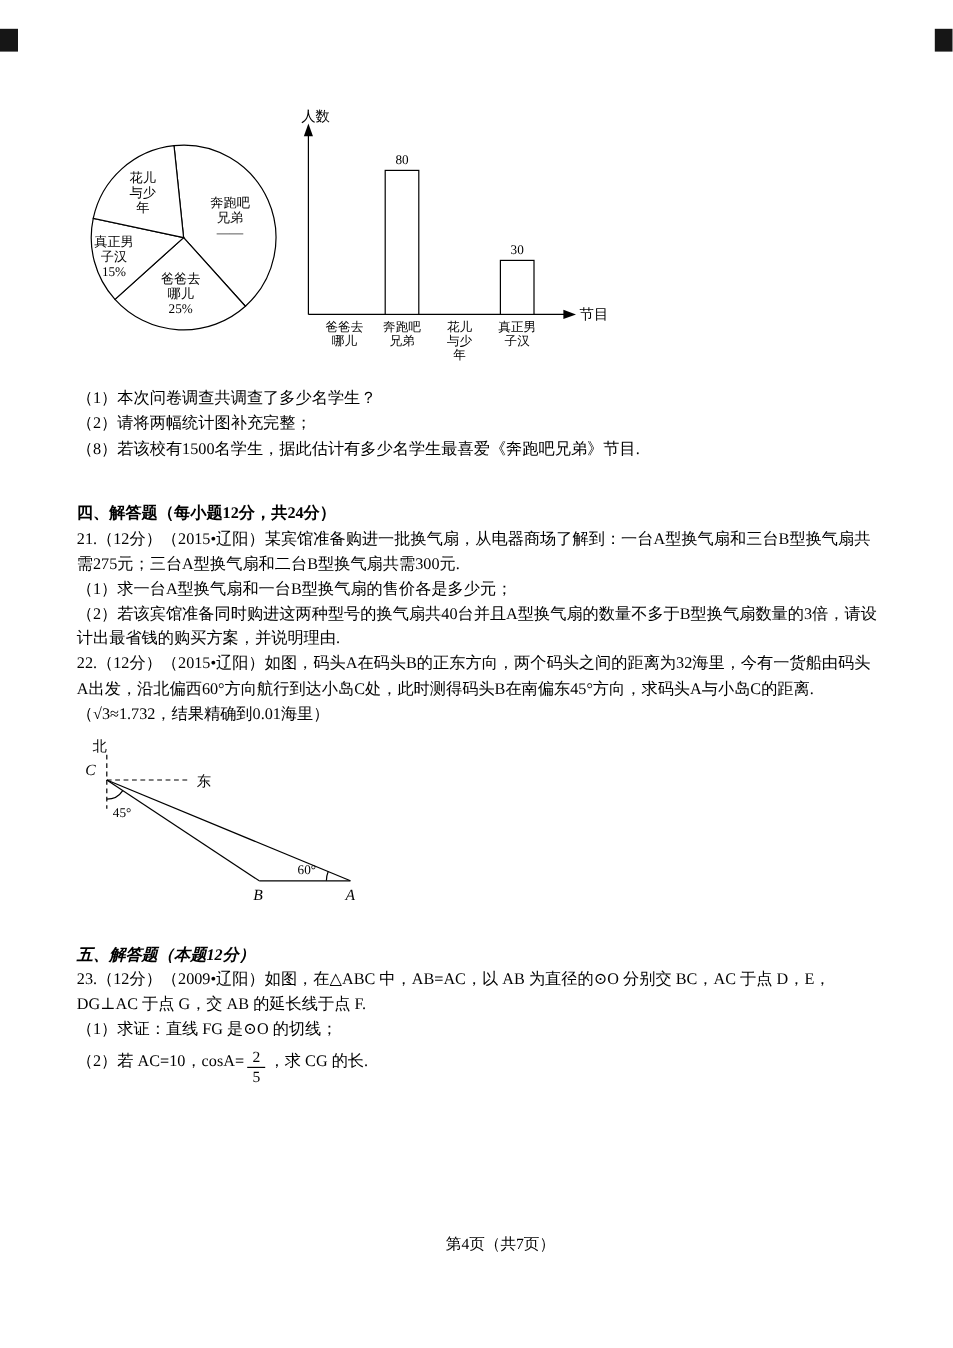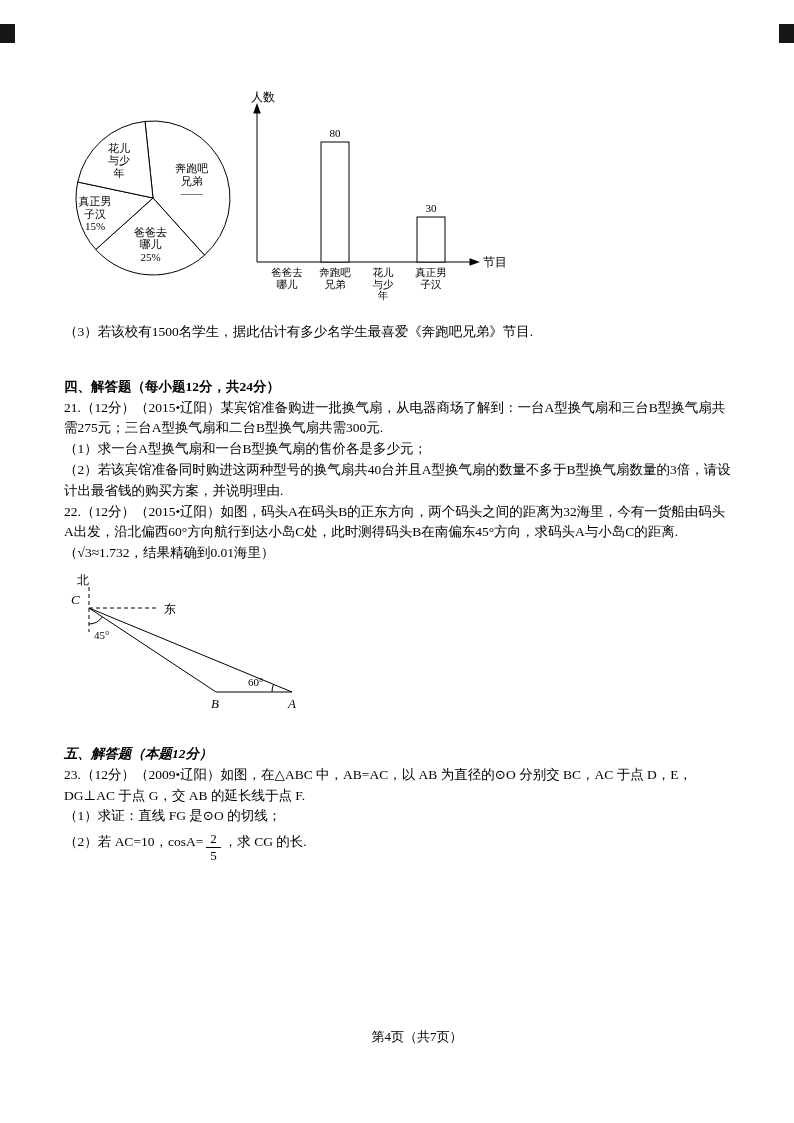--- a/index.html
+++ b/index.html
@@ -66,21 +66,23 @@
           <rect x="84" y="52" width="28" height="120" fill="#fff" stroke="#000" stroke-width="1"></rect>
           <text x="98" y="47" text-anchor="middle" class="bar-value">80</text>
           <text x="98" y="186" text-anchor="middle" class="bar-cat"><tspan x="98" dy="0">奔跑吧</tspan><tspan x="98" dy="11.5">兄弟</tspan></text>
           <text x="146" y="186" text-anchor="middle" class="bar-cat"><tspan x="146" dy="0">花儿</tspan><tspan x="146" dy="11.5">与少</tspan><tspan x="146" dy="11.5">年</tspan></text>
           <rect x="180" y="127" width="28" height="45" fill="#fff" stroke="#000" stroke-width="1"></rect>
           <text x="194" y="122" text-anchor="middle" class="bar-value">30</text>
           <text x="194" y="186" text-anchor="middle" class="bar-cat"><tspan x="194" dy="0">真正男</tspan><tspan x="194" dy="11.5">子汉</tspan></text>
         </svg>
     </div>
 
-    <p class="line">（3）若该校有1500名学生，据此估计有多少名学生最喜爱《奔跑吧兄弟》节目.</p>
+    <p class="line">（1）本次问卷调查共调查了多少名学生？</p>
+    <p class="line">（2）请将两幅统计图补充完整；</p>
+    <p class="line">（8）若该校有1500名学生，据此估计有多少名学生最喜爱《奔跑吧兄弟》节目.</p>
 
     <p class="line sec-title">四、解答题（每小题12分，共24分）</p>
     <p class="line">21.（12分）（2015•辽阳）某宾馆准备购进一批换气扇，从电器商场了解到：一台A型换气扇和三台B型换气扇共需275元；三台A型换气扇和二台B型换气扇共需300元.</p>
     <p class="line">（1）求一台A型换气扇和一台B型换气扇的售价各是多少元；</p>
     <p class="line">（2）若该宾馆准备同时购进这两种型号的换气扇共40台并且A型换气扇的数量不多于B型换气扇数量的3倍，请设计出最省钱的购买方案，并说明理由.</p>
     <p class="line">22.（12分）（2015•辽阳）如图，码头A在码头B的正东方向，两个码头之间的距离为32海里，今有一货船由码头A出发，沿北偏西60°方向航行到达小岛C处，此时测得码头B在南偏东45°方向，求码头A与小岛C的距离.（√3≈1.732，结果精确到0.01海里）</p>
 
     <svg id="nav-svg" width="270" height="148" viewBox="0 0 270 148">
       <text x="13" y="14" class="fig-cn">北</text>
       <line x1="25" y1="17" x2="25" y2="62" class="dashed"></line>

